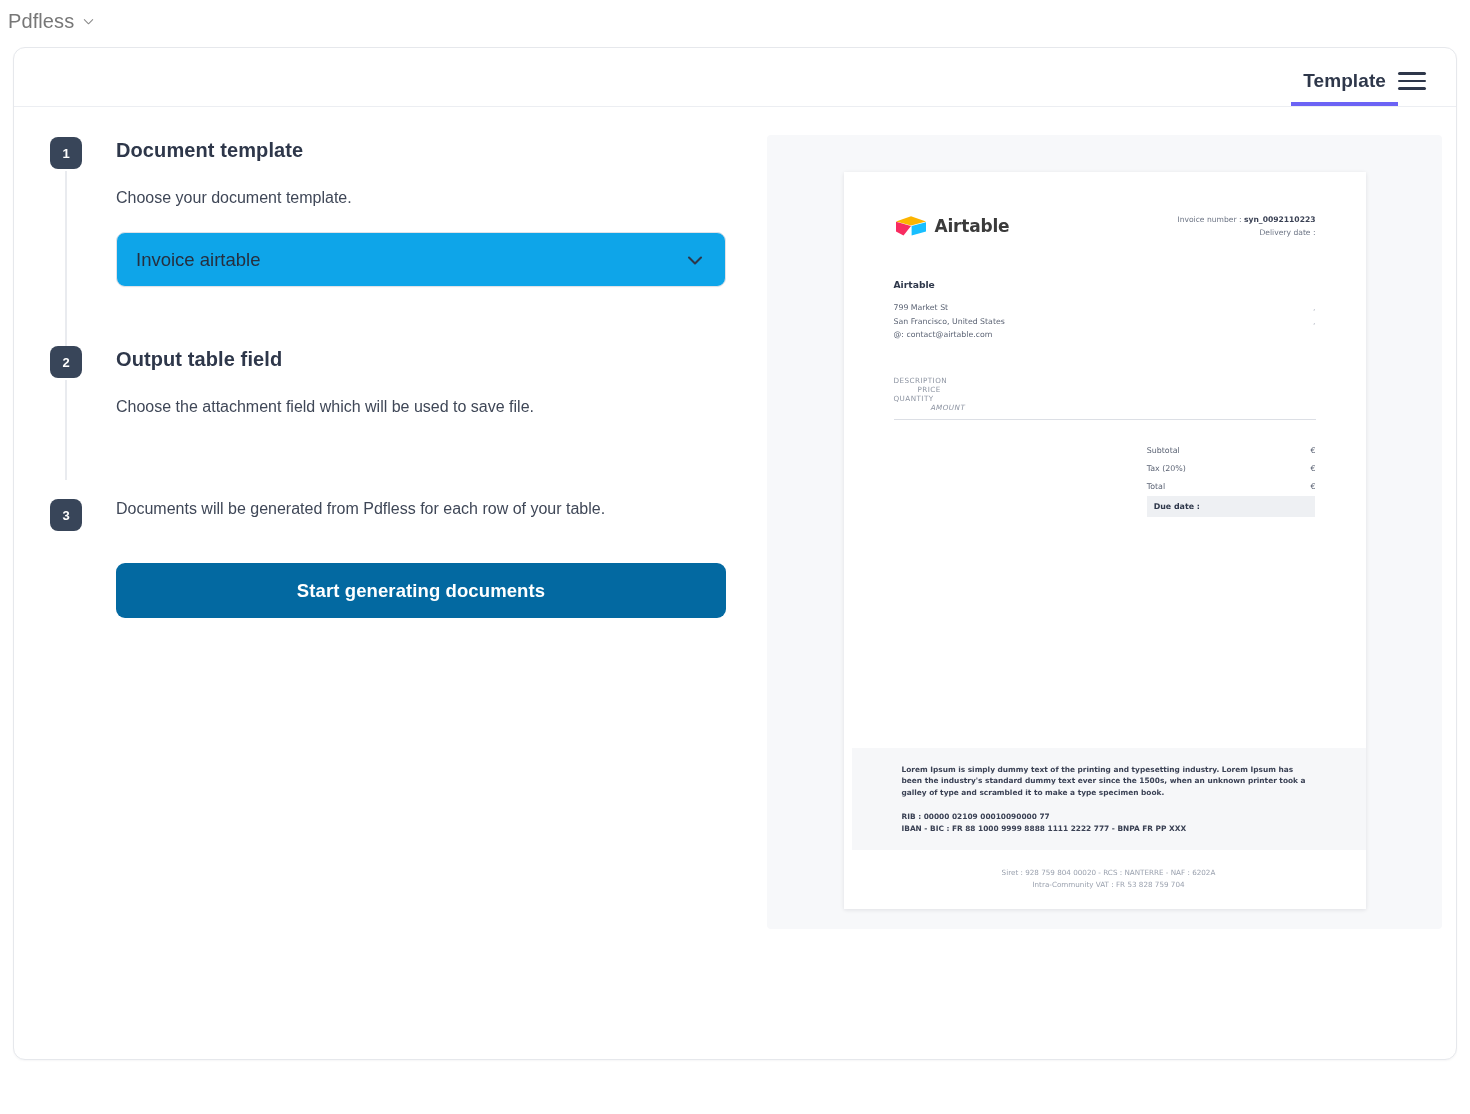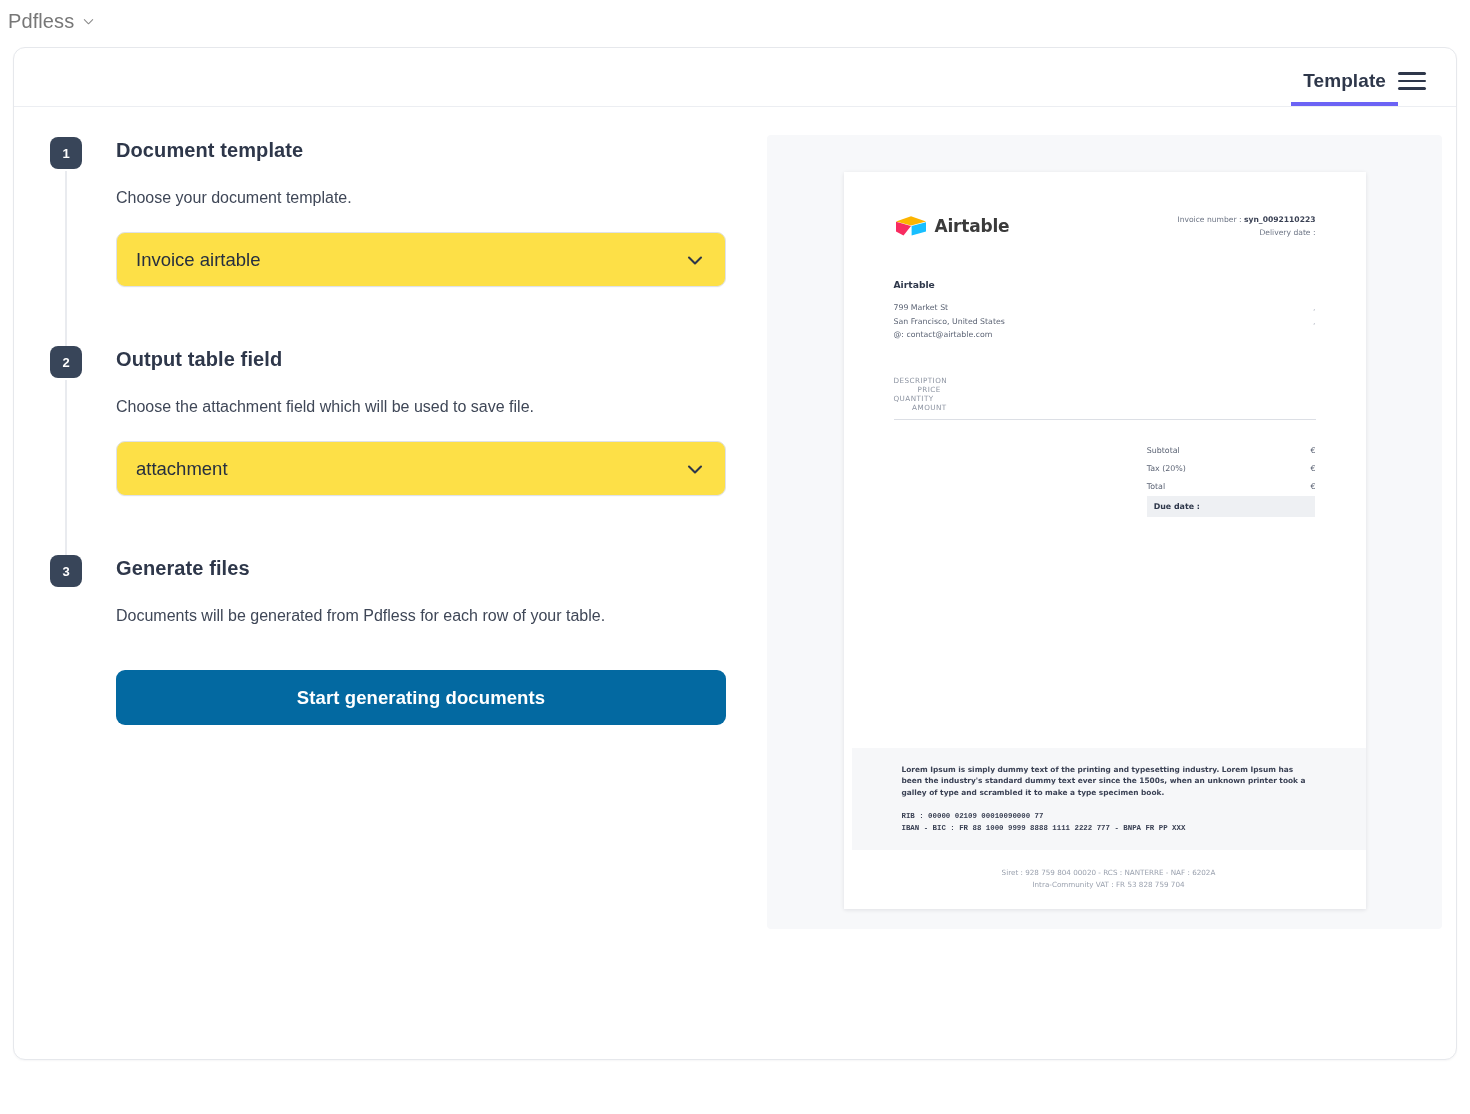--- a/index.html
+++ b/index.html
@@ -157,21 +157,21 @@
     line-height: 1.5;
     max-width: 620px;
   }
 
   .select-box {
     margin-top: 22px;
     width: 610px;
     height: 55px;
     border: 1px solid #dfe2e8;
     border-radius: 9px;
-    background: #fde047;
+    background: #0ea5e9;
     display: flex;
     align-items: center;
     justify-content: space-between;
     padding: 0 19px 0 19px;
     cursor: pointer;
     box-shadow: 0 1px 1px rgba(16,24,40,0.02);
   }
   .select-value {
     font-size: 18.5px;
     color: #262f3f;
@@ -277,21 +277,21 @@
     font-size: 7.2px;
     letter-spacing: 0.45px;
     color: #8c93a1;
     padding-bottom: 7px;
     border-bottom: 1px solid #dcdfe5;
     flex-direction: column;
   }
   .th-desc { width: 38%; }
   .th-price { width: 22%; margin-left: 24px; }
   .th-qty { width: 23%; }
-  .th-amount { width: 17%; text-align: center; }
+  .th-amount { width: 17%; text-align: right; font-style: italic; }
 
   .totals {
     margin-top: 22px;
     margin-left: 60%;
     width: 40%;
   }
   .total-row {
     display: flex;
     justify-content: space-between;
     font-size: 7.9px;
@@ -319,21 +319,20 @@
     font-weight: bold;
     line-height: 1.52;
     color: #3a4154;
   }
   .footer-bank {
     margin-top: 13px;
     font-size: 7.4px;
     font-weight: bold;
     line-height: 1.6;
     color: #3a4154;
-    font-family: Liberation Mono, monospace;
   }
   .footer-legal {
     text-align: center;
     padding: 17px 0 18px 0;
     font-size: 7.2px;
     line-height: 1.7;
     color: #9aa1ae;
     background: #ffffff;
   }
 </style>
@@ -381,33 +380,24 @@
               </svg>
           </span>
         </div>
       </div>
 
       <div class="step step-2">
         <div class="step-badge">2</div>
         <div class="step-line"></div>
         <div class="step-title">Output table field</div>
         <div class="step-desc">Choose the attachment field which will be used to save file.</div>
-        <div class="select-box">
-          <span class="select-value">attachment</span>
-          <span class="chev-lg">
-            <svg viewBox="0 0 22 22" width="22" height="22">
-                <path d="M5 8.5 L11 14.5 L17 8.5" fill="none" stroke="#2e374a" stroke-width="2.1" stroke-linecap="round" stroke-linejoin="round"></path>
-              </svg>
-          </span>
-        </div>
       </div>
 
       <div class="step step-3">
         <div class="step-badge">3</div>
-        <div class="step-title">Generate files</div>
         <div class="step-desc">Documents will be generated from Pdfless for each row of your table.</div>
         <button class="gen-btn">Start generating documents</button>
       </div>
 
     </div>
 
     <div class="right-col">
       <div class="preview-pane">
         <div class="doc-page">
 

